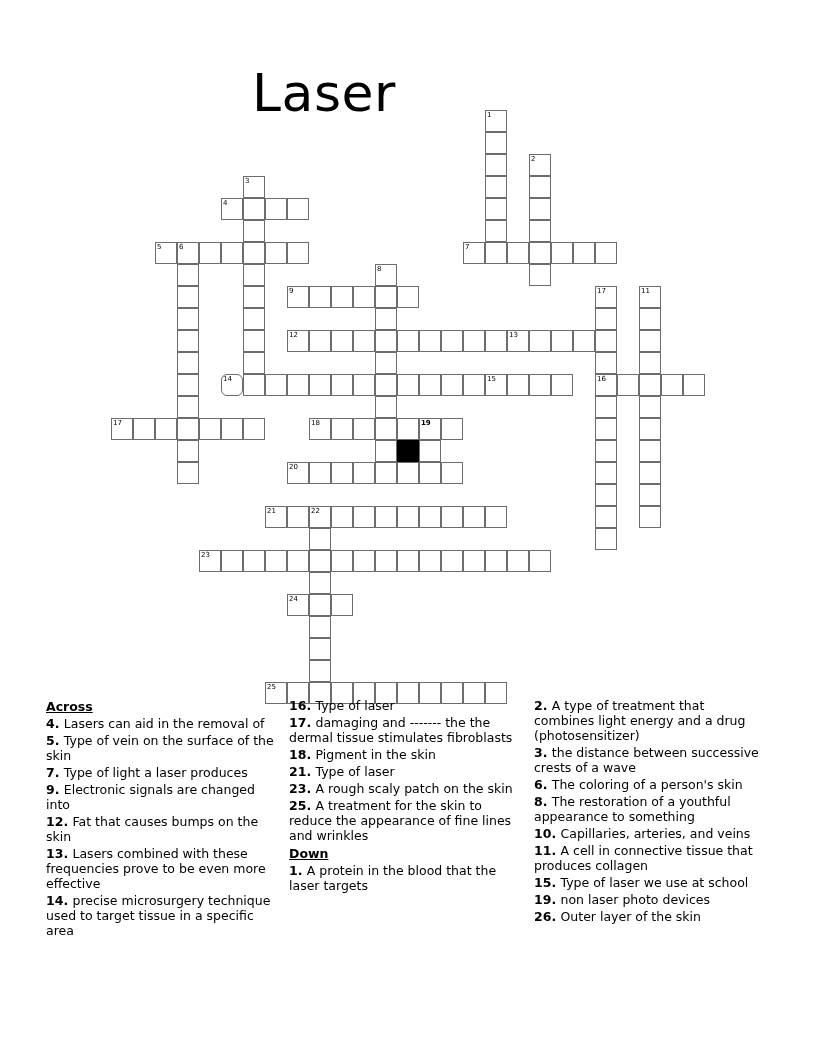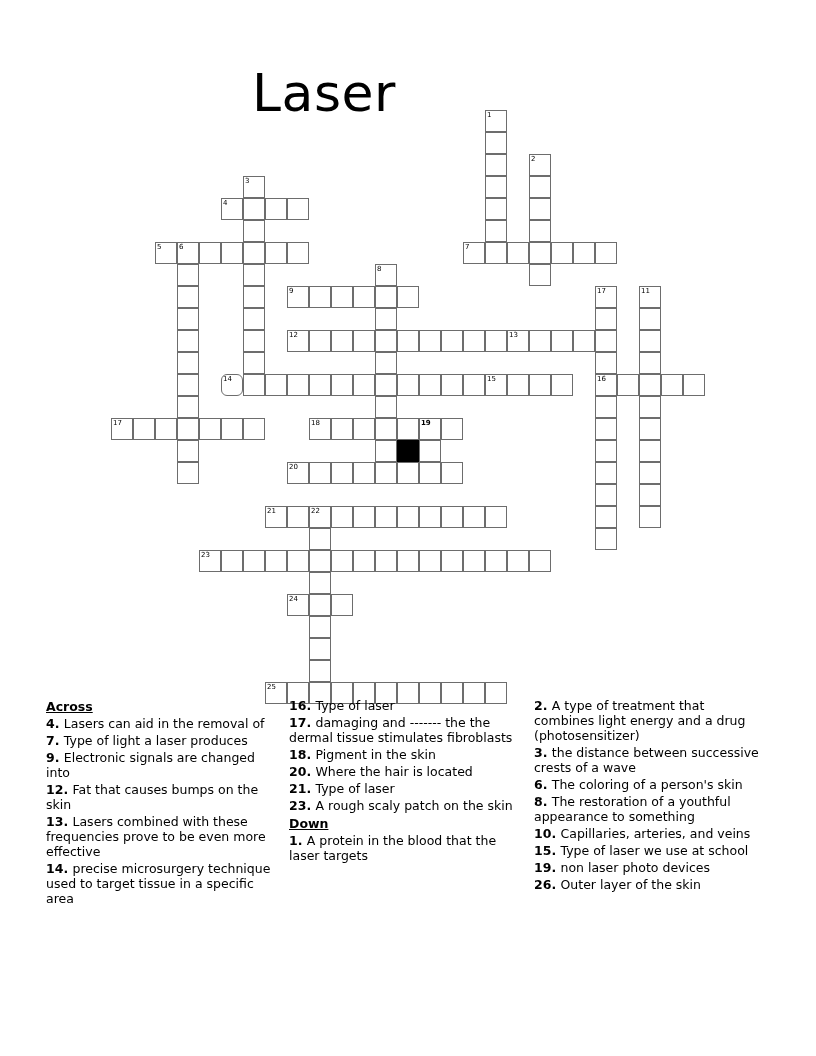--- a/index.html
+++ b/index.html
@@ -334,46 +334,48 @@
     <div class="cell" style="left: 463px; top: 682px;"></div>
     <div class="cell" style="left: 485px; top: 682px;"></div>
     <div class="cell block" style="left: 397px; top: 440px;"></div>
   </div>
 
 <div id="clues">
   <div class="clue-col col1">
     <div class="section-head">Across</div>
     <div id="col1-list">
         <p class="clue"><span class="cnum">4. </span><span>Lasers can aid in the removal of</span></p>
+        <p class="clue"><span class="cnum">5. </span><span>Type of vein on the surface of the skin</span></p>
         <p class="clue"><span class="cnum">7. </span><span>Type of light a laser produces</span></p>
         <p class="clue"><span class="cnum">9. </span><span>Electronic signals are changed into</span></p>
         <p class="clue"><span class="cnum">12. </span><span>Fat that causes bumps on the skin</span></p>
         <p class="clue"><span class="cnum">13. </span><span>Lasers combined with these frequencies prove to be even more effective</span></p>
         <p class="clue"><span class="cnum">14. </span><span>precise microsurgery technique used to target tissue in a specific area</span></p>
       </div>
   </div>
   <div class="clue-col col2">
     <div id="col2-list">
         <p class="clue"><span class="cnum">16. </span><span>Type of laser</span></p>
         <p class="clue"><span class="cnum">17. </span><span>damaging and ------- the the dermal tissue stimulates fibroblasts</span></p>
         <p class="clue"><span class="cnum">18. </span><span>Pigment in the skin</span></p>
-        <p class="clue"><span class="cnum">20. </span><span>Where the hair is located</span></p>
         <p class="clue"><span class="cnum">21. </span><span>Type of laser</span></p>
         <p class="clue"><span class="cnum">23. </span><span>A rough scaly patch on the skin</span></p>
+        <p class="clue"><span class="cnum">25. </span><span>A treatment for the skin to reduce the appearance of fine lines and wrinkles</span></p>
       </div>
     <div class="section-head">Down</div>
     <div id="col2-down">
         <p class="clue"><span class="cnum">1. </span><span>A protein in the blood that the laser targets</span></p>
       </div>
   </div>
   <div class="clue-col col3">
     <div id="col3-list">
         <p class="clue"><span class="cnum">2. </span><span>A type of treatment that combines light energy and a drug (photosensitizer)</span></p>
         <p class="clue"><span class="cnum">3. </span><span>the distance between successive crests of a wave</span></p>
         <p class="clue"><span class="cnum">6. </span><span>The coloring of a person's skin</span></p>
         <p class="clue"><span class="cnum">8. </span><span>The restoration of a youthful appearance to something</span></p>
         <p class="clue"><span class="cnum">10. </span><span>Capillaries, arteries, and veins</span></p>
+        <p class="clue"><span class="cnum">11. </span><span>A cell in connective tissue that produces collagen</span></p>
         <p class="clue"><span class="cnum">15. </span><span>Type of laser we use at school</span></p>
         <p class="clue"><span class="cnum">19. </span><span>non laser photo devices</span></p>
         <p class="clue"><span class="cnum">26. </span><span>Outer layer of the skin</span></p>
       </div>
   </div>
 </div>
 
 </body></html>

